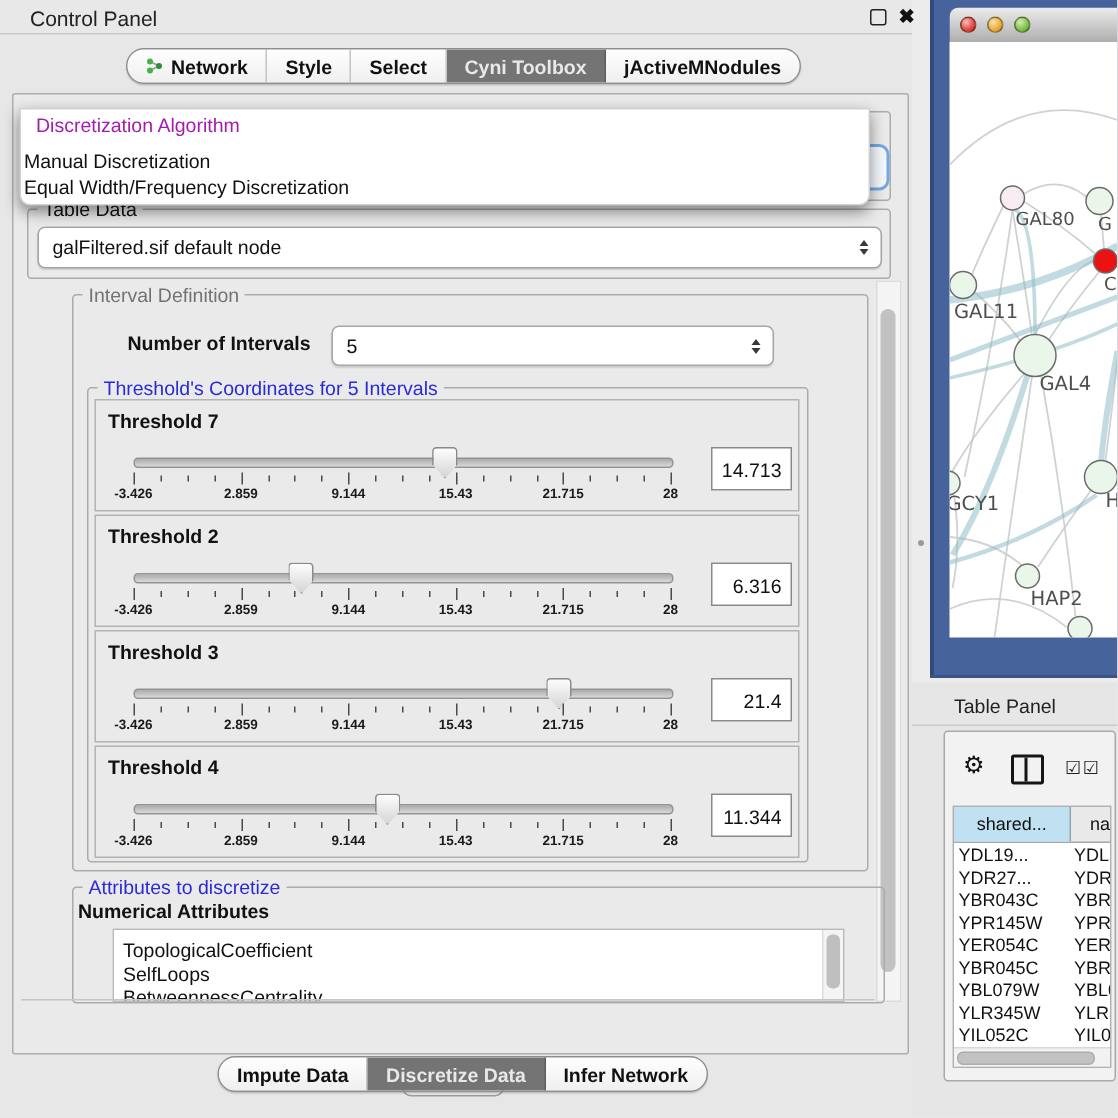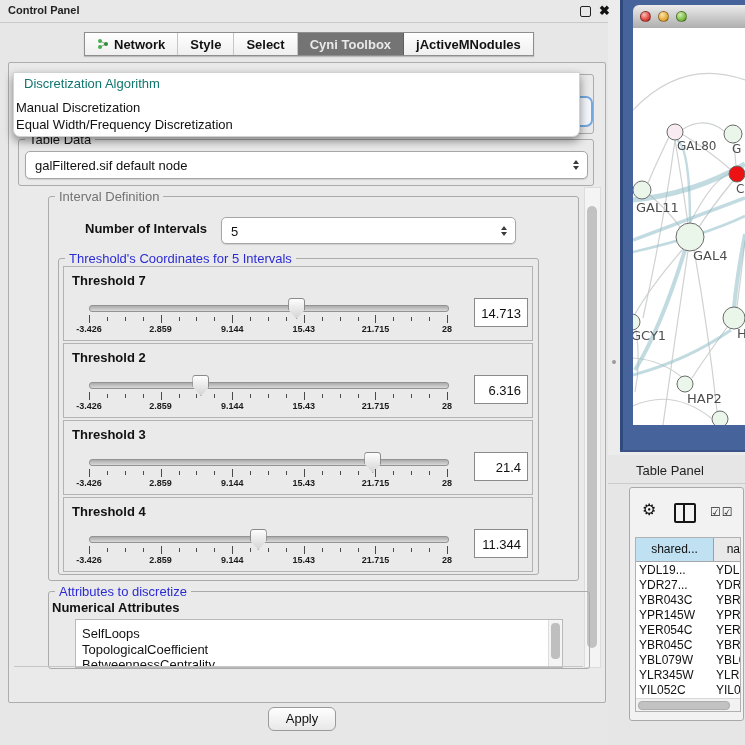--- a/index.html
+++ b/index.html
@@ -2,24 +2,24 @@
 <html><head>
 <meta charset="utf-8">
 <style>
   html,body{margin:0;padding:0;background:#E6E6E6;}
   #root{position:relative;width:745px;height:745px;overflow:hidden;
         font-family:"Liberation Sans",sans-serif;color:#111;background:#ECECEC;}
   
   #cp{position:absolute;left:0;top:0;width:608px;height:745px;background:#E7E7E7;}
   #cp-titlebar{position:absolute;left:0;top:0;width:608px;height:22px;background:#E8E8E8;
                border-bottom:1px solid #C9C9C9;}
-  #cp-title{position:absolute;left:8px;top:4px;font-size:11px;color:#222;font-weight:bold;}
+  #cp-title{position:absolute;left:20px;top:4px;font-size:14px;color:#222;}
   #float-btn{position:absolute;left:580px;top:6px;width:9px;height:9px;border:1.5px solid #222;border-radius:2px;}
   #close-btn{position:absolute;left:599px;top:3px;font-size:13px;font-weight:bold;color:#111;}
-  .seg-bar{position:absolute;display:flex;height:22px;border:1px solid #8E8E8E;border-radius:0;
+  .seg-bar{position:absolute;display:flex;height:22px;border:1px solid #8E8E8E;border-radius:12px;
            overflow:hidden;box-shadow:0 1px 1px rgba(0,0,0,.18);}
   .seg{display:flex;align-items:center;justify-content:center;padding:0 12px;font-size:13px;font-weight:bold;
        border-right:1px solid #C6C6C6;background:linear-gradient(#FFFFFF,#EFEFEF);color:#111;white-space:nowrap;}
   .seg:last-child{border-right:none;}
   .seg.selected{background:#747474;color:#E9E9E9;border-right-color:#5E5E5E;}
   #top-tabs{left:84px;top:32px;}
   #bottom-tabs{left:145px;top:704px;}
   .net-ic{margin-right:5px;}
   #inner-panel{position:absolute;left:8px;top:62px;width:596px;height:639px;background:#EAEAEA;
                border:1px solid #ADADAD;border-radius:2px;}
@@ -33,21 +33,21 @@
          box-shadow:0 1px 1px rgba(0,0,0,.12);}
   .ctext{position:absolute;left:9px;top:50%;transform:translateY(-50%);font-size:13px;white-space:nowrap;}
   .spin{position:absolute;right:8px;top:50%;transform:translateY(-50%);display:flex;flex-direction:column;gap:2px;}
   .arr-up{width:0;height:0;border-left:3.5px solid transparent;border-right:3.5px solid transparent;border-bottom:4.5px solid #3A3A3A;}
   .arr-dn{width:0;height:0;border-left:3.5px solid transparent;border-right:3.5px solid transparent;border-top:4.5px solid #3A3A3A;}
   
   #algo-combo-sliver{position:absolute;left:548px;top:96px;width:41px;height:27px;background:#F3F7FC;
                      border:2px solid #74A8E0;border-radius:7px;z-index:40;}
   #algo-popup{position:absolute;left:13px;top:72px;width:565px;height:63px;background:#FFF;
               border:1px solid #D2D2D2;border-radius:0 0 7px 7px;box-shadow:0 4px 10px rgba(0,0,0,.45);z-index:50;}
-  #ghost-title{position:absolute;left:10px;top:3px;font-size:13px;color:#0f766e;}
+  #ghost-title{position:absolute;left:10px;top:3px;font-size:13px;color:#a21caf;}
   #algo-ph{position:absolute;left:0;right:0;top:13px;text-align:center;font-size:13px;color:#AFAFAF;}
   .algo-opt{position:absolute;left:2px;font-size:13px;white-space:nowrap;}
   #algo-opt-0{top:27px;font-weight:normal;}
   #algo-opt-1{top:44px;}
   
   #cp-vscroll{position:absolute;left:584px;top:187px;width:15px;height:479px;background:#F4F4F4;border:1px solid #DCDCDC;}
   #cp-vthumb{position:absolute;left:2px;top:18px;width:10px;height:442px;border-radius:5px;background:#C2C2C2;}
   
   .th-box{position:absolute;left:63px;width:468px;height:73px;border:1px solid #B3B3B3;background:#EAEAEA;}
   .th-label{position:absolute;left:8px;top:6px;font-size:13px;font-weight:bold;}
@@ -335,32 +335,43 @@
         </div>
       <div class="th-value">11.344</div>
     </div>
 
     <div class="group" style="left:48px;top:591px;width:540px;height:76px;">
       <span class="gtitle blue">Attributes to discretize</span>
     </div>
     <span id="num-attr-label" class="abs">Numerical Attributes</span>
     <div id="attr-list">
       <div id="attr-items">
+          <div class="attr-item">TopologicalCoefficient</div>
           <div class="attr-item">SelfLoops</div>
-          <div class="attr-item">TopologicalCoefficient</div>
           <div class="attr-item">BetweennessCentrality</div>
         </div>
       <div id="list-vscroll">
         <div id="list-vthumb"></div>
       </div>
     </div>
     <div id="scroll-bottom-line"></div>
 
     <div id="apply-btn">Apply</div>
 
+    <div class="seg-bar" id="bottom-tabs">
+      <div class="seg">
+        <span>Impute Data</span>
+      </div>
+      <div class="seg selected">
+        <span>Discretize Data</span>
+      </div>
+      <div class="seg">
+        <span>Infer Network</span>
+      </div>
+    </div>
   </div>
 
   <div id="net-frame"></div>
   <div id="mac-titlebar">
     <span class="light" id="light-red"></span>
     <span class="light" id="light-yellow"></span>
     <span class="light" id="light-green"></span>
   </div>
   <div id="net-canvas">
     <svg id="net-svg" width="112" height="397" viewBox="0 0 112 397">

